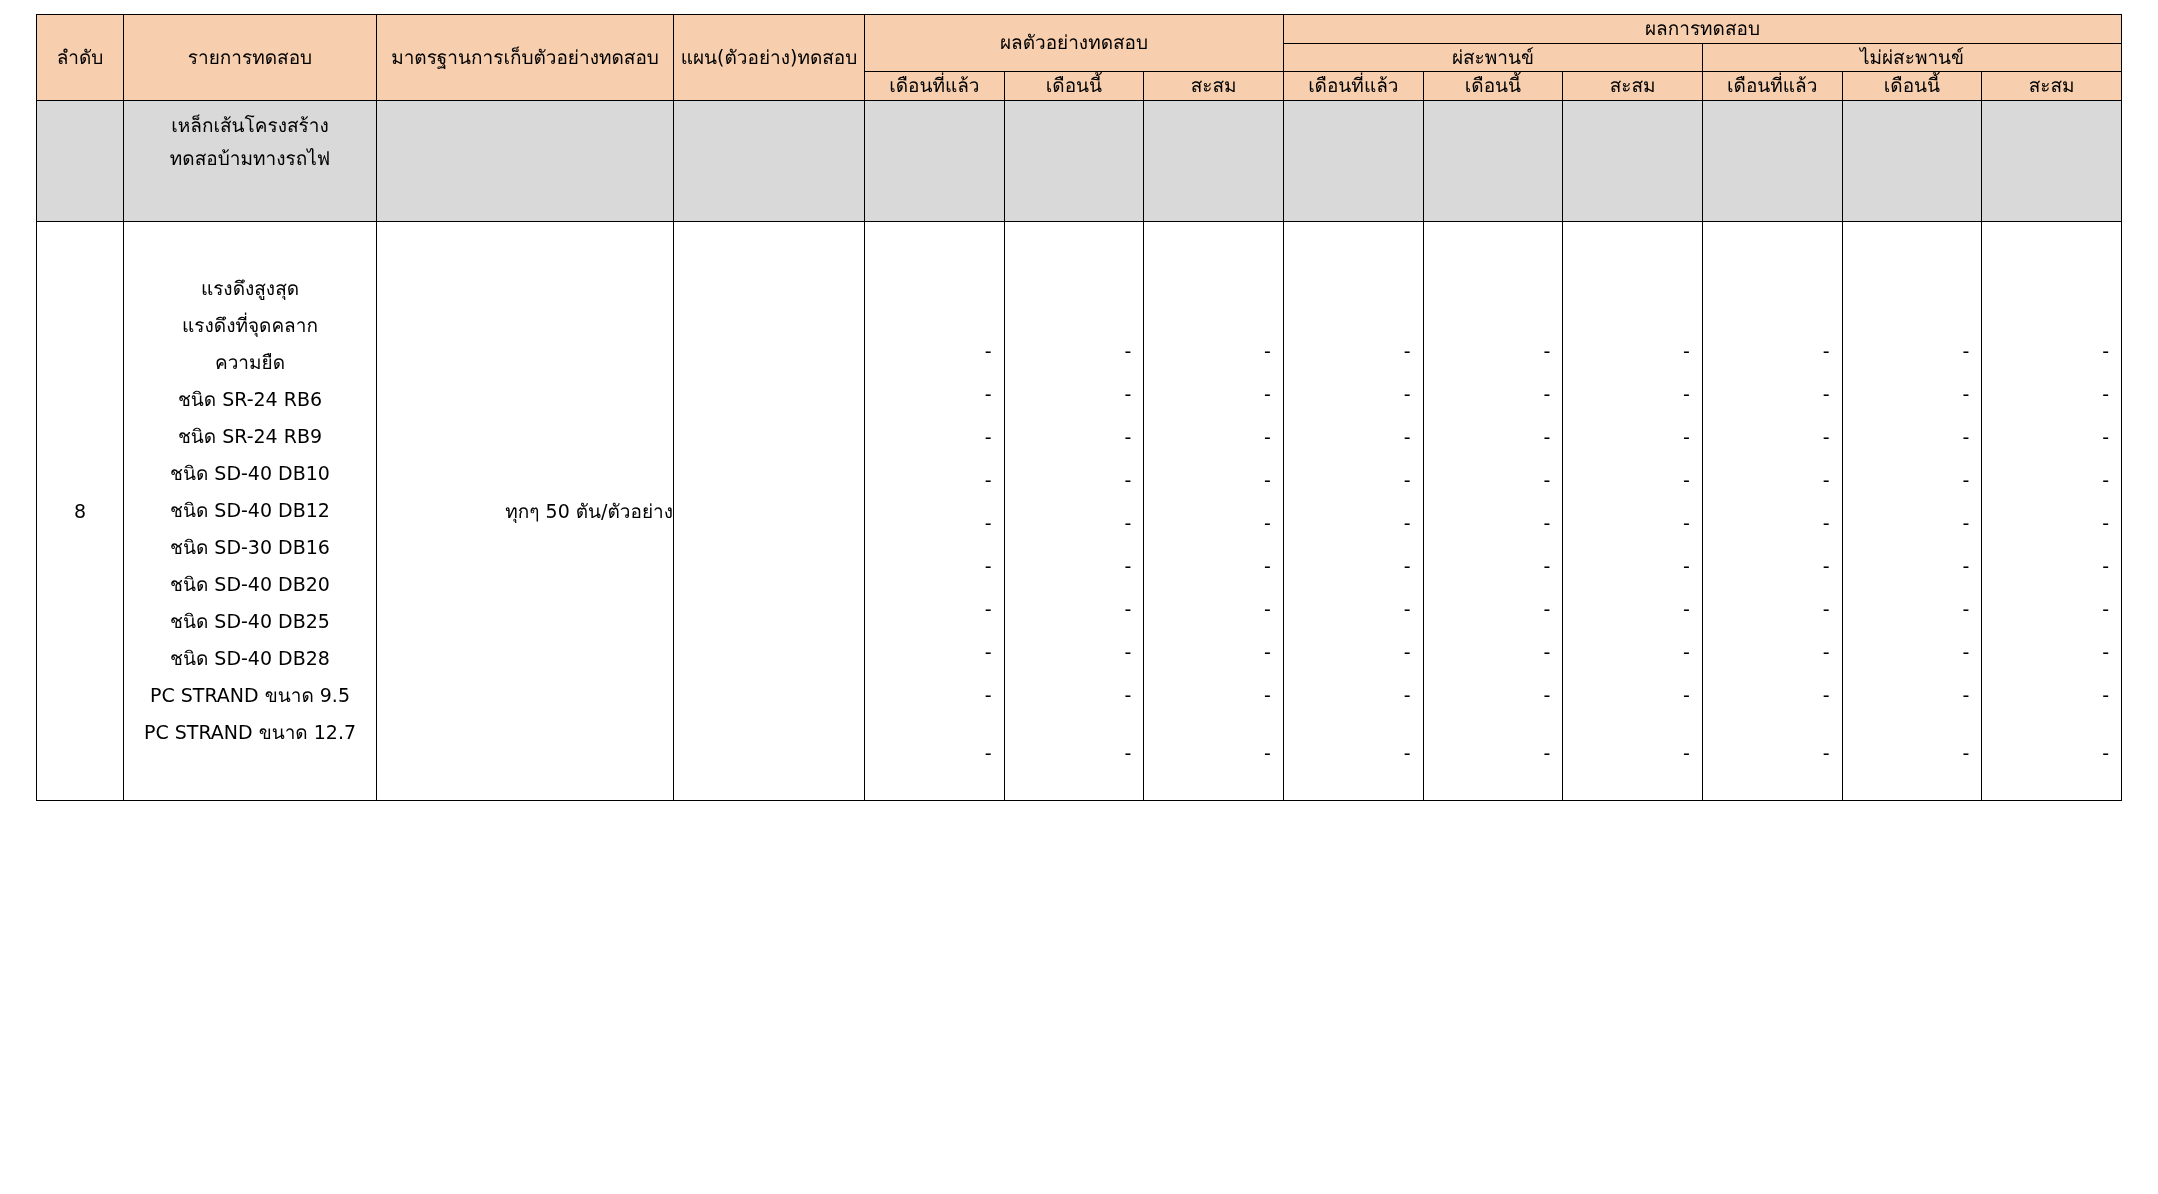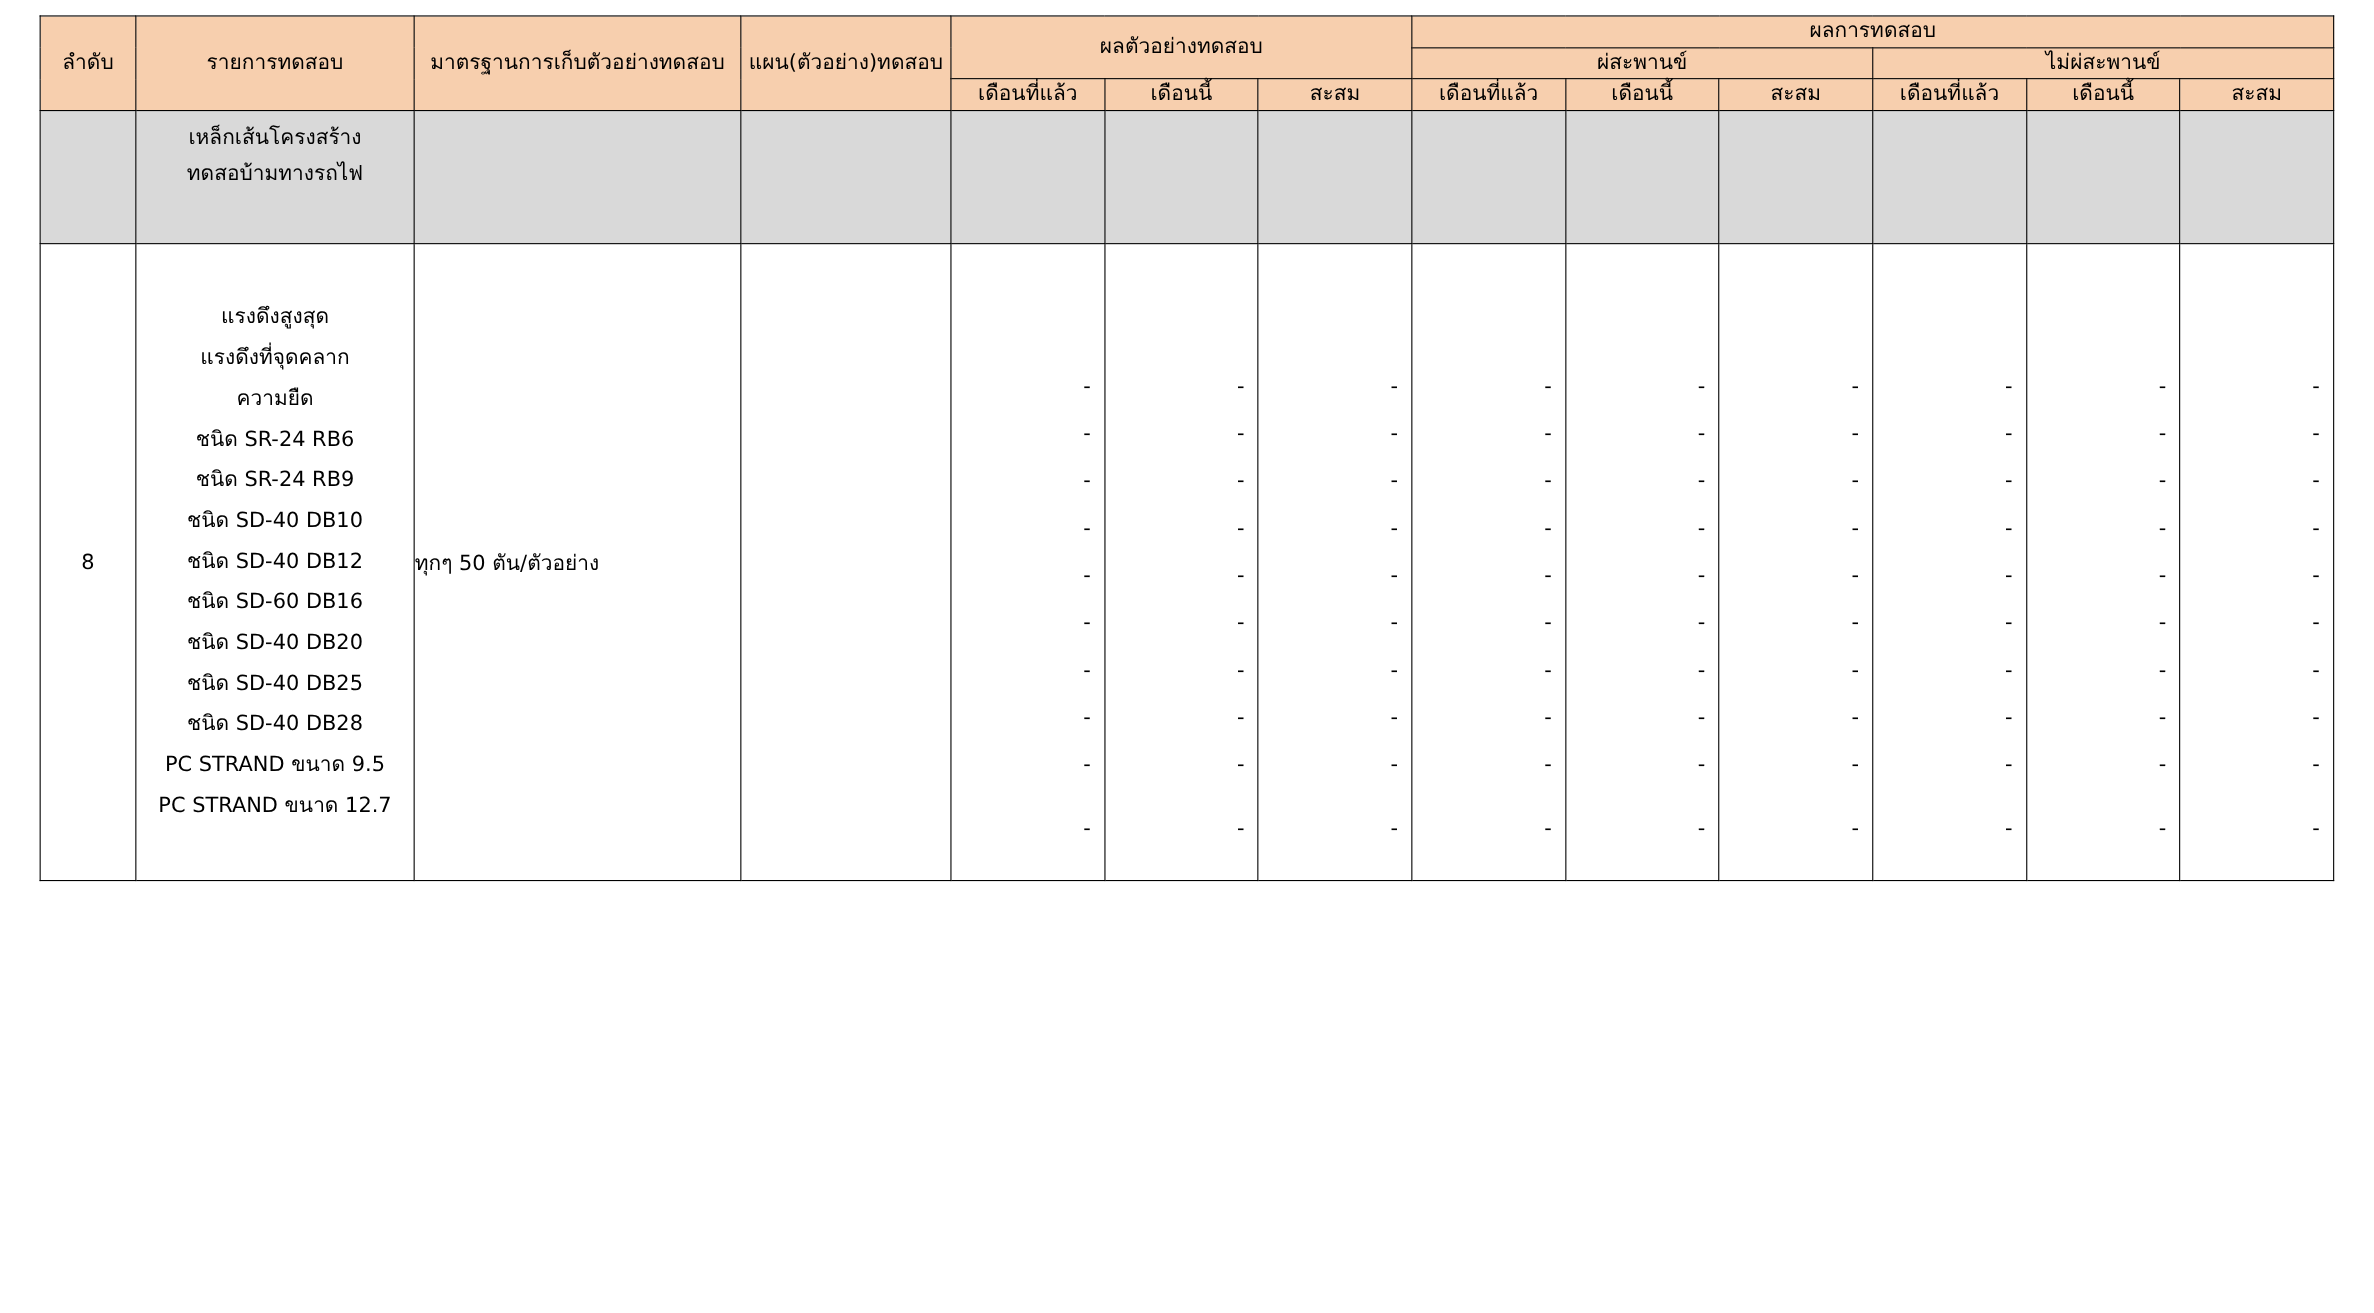--- a/index.html
+++ b/index.html
@@ -48,21 +48,21 @@
   .cell-seq {
     text-align: center;
     vertical-align: middle;
   }
   .cell-item {
     text-align: center;
     padding: 0 10px;
     line-height: 1.9;
   }
   .cell-std {
-    text-align: left;
+    text-align: right;
     vertical-align: middle;
   }
   .cell-blank { }
   .cell-num {
     text-align: right;
     padding: 0 12px 0 4px;
     vertical-align: bottom;
   }
   tr.group-row td {
     background: #d9d9d9;
@@ -143,21 +143,21 @@
         <td class="cell-seq">8</td>
         <td class="cell-item tall-label">
           <div class="item-lines">
             <div>แรงดึงสูงสุด</div>
             <div>แรงดึงที่จุดคลาก</div>
             <div>ความยืด</div>
             <div>ชนิด SR-24 RB6</div>
             <div>ชนิด SR-24 RB9</div>
             <div>ชนิด SD-40 DB10</div>
             <div>ชนิด SD-40 DB12</div>
-            <div>ชนิด SD-60 DB16</div>
+            <div>ชนิด SD-30 DB16</div>
             <div>ชนิด SD-40 DB20</div>
             <div>ชนิด SD-40 DB25</div>
             <div>ชนิด SD-40 DB28</div>
             <div>PC STRAND ขนาด 9.5</div>
             <div>PC STRAND ขนาด 12.7</div>
           </div>
         </td>
         <td class="cell-std">ทุกๆ 50 ตัน/ตัวอย่าง</td>
         <td class="cell-blank"></td>
 

